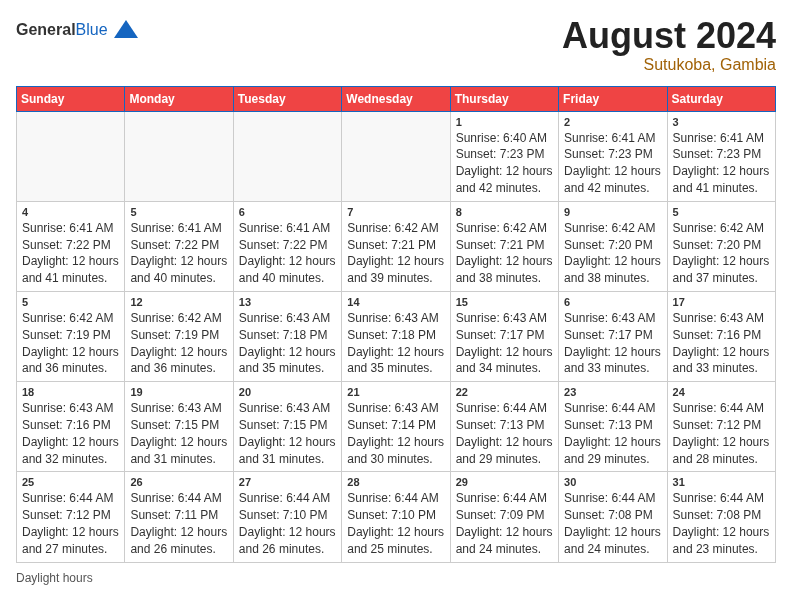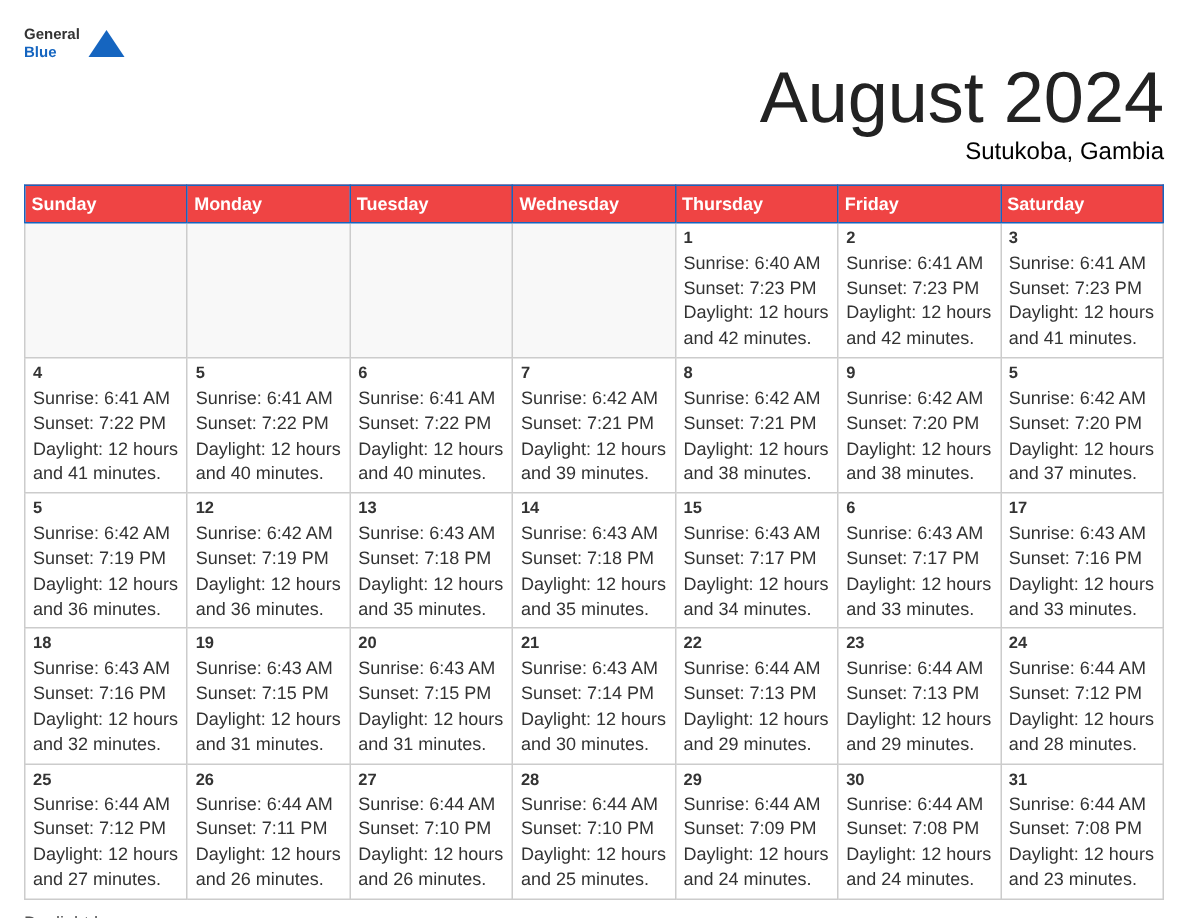--- a/index.html
+++ b/index.html
@@ -16,44 +16,44 @@
       align-items: flex-start;
       margin-bottom: 12px;
     }
     .logo {
       display: flex;
       align-items: center;
       gap: 0;
     }
     .logo-text {
       display: flex;
-      flex-direction: column;
-      font-size: 10px;
+      flex-direction: row;
+      font-size: 16px;
       line-height: 1.2;
+      align-items: center;
     }
     .logo-general { color: #333; font-weight: bold; }
-    .logo-blue { color: #1565c0; font-weight: bold; }
+    .logo-blue { color: #1565c0; font-weight: normal; }
     .logo-icon {
       width: 28px;
       height: 28px;
       margin-left: 4px;
     }
     .title-block {
       text-align: right;
     }
     .month-year {
-      font-size: 48px;
-      font-weight: normal;
+      font-size: 36px;
+      font-weight: bold;
       color: #222;
       line-height: 1.1;
-      margin-top: 24px;
     }
     .location {
       font-size: 16px;
-      color: #000000;
+      color: #a16207;
     }
     .calendar {
       width: 100%;
       border-collapse: collapse;
       border: 1px solid #ccc;
     }
     .calendar th {
       background: #ef4444;
       color: #fff;
       font-size: 12px;

